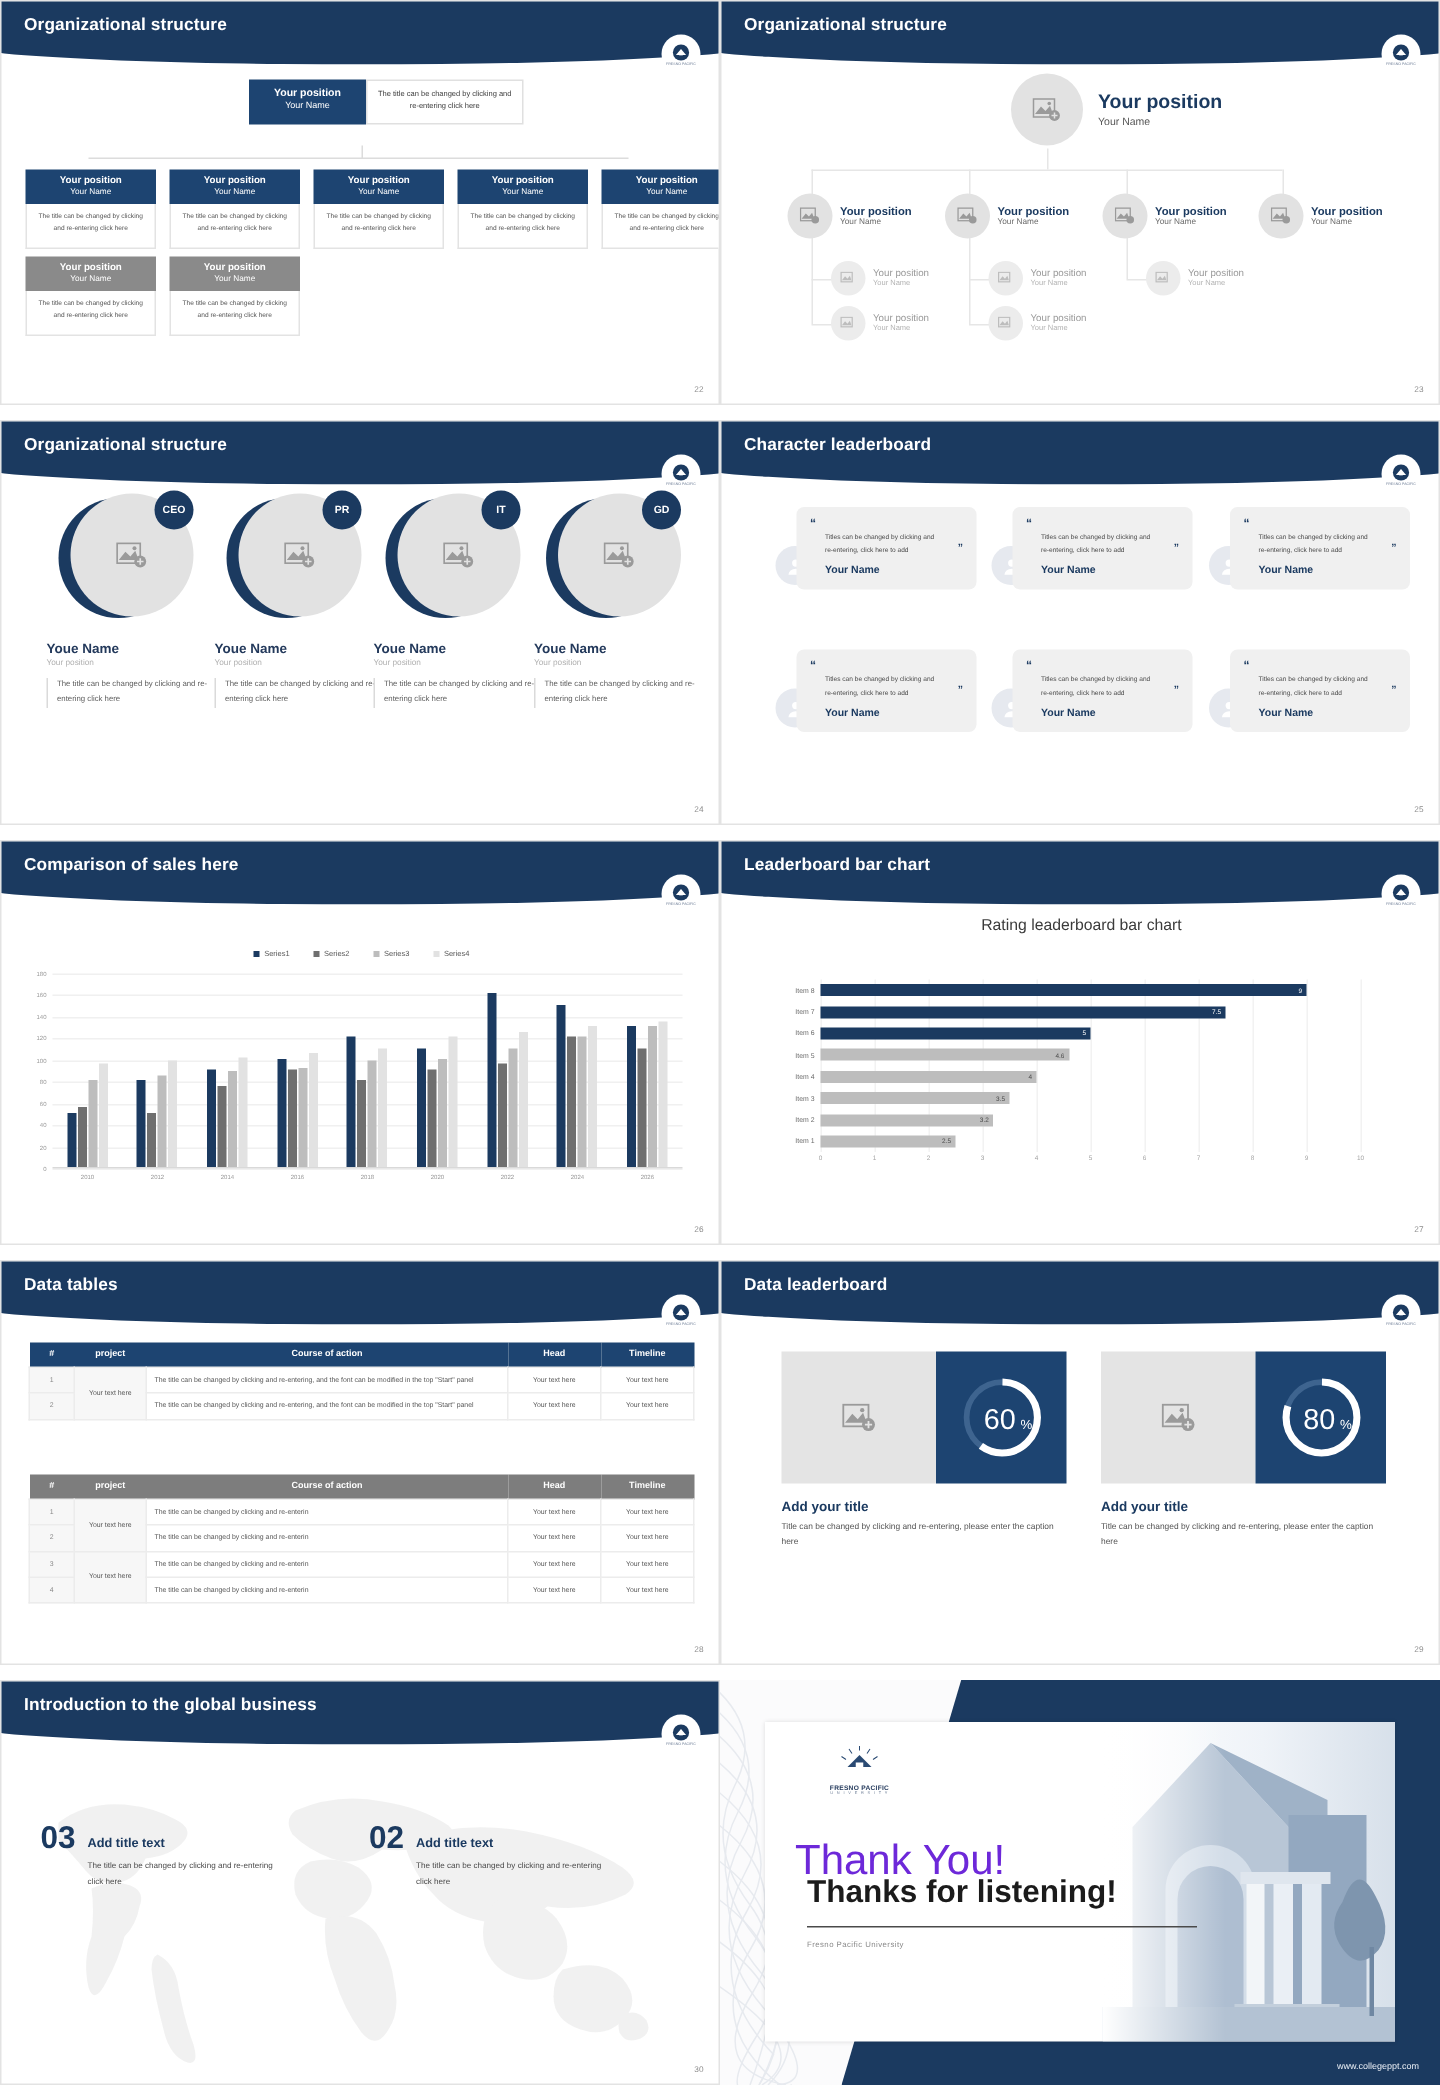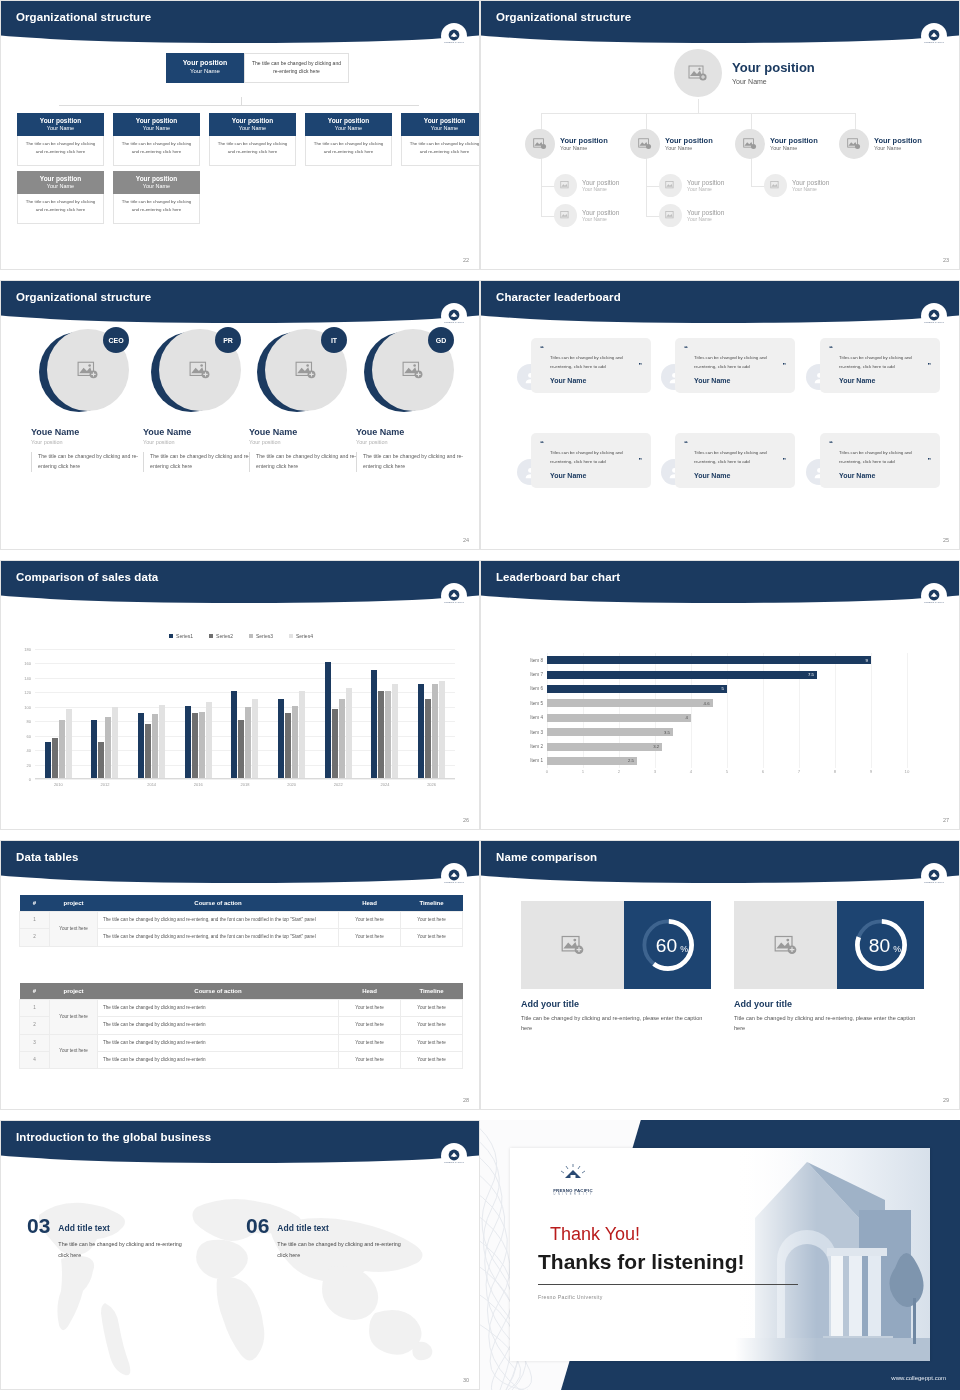--- a/index.html
+++ b/index.html
@@ -139,21 +139,21 @@
   .gb .txt { font-size:5.4px; color:#4a4a4a; line-height:2; margin-top:6px; width:125px;}
 
   
   .ty { position:relative; width:480px; height:270px; background:#fbfbfc; overflow:hidden;}
   .ty-navy { position:absolute; right:0; top:0; width:420px; height:270px; background:#1b3a60;
     clip-path:polygon(24% 0,100% 0,100% 100%,5% 100%); }
   .ty-card { position:absolute; left:30px; top:28px; width:420px; height:213px; background:#fff;
     overflow:hidden; box-shadow:0 0 3px rgba(0,0,0,.12); }
   .ty-photo { position:absolute; right:0; top:0; width:195px; height:213px; overflow:hidden;}
   .ty-logo { position:absolute; left:28px; top:16px; width:70px; text-align:center;}
-  .ty-t1 { position:absolute; left:40px; top:76px; font-size:18px; color:#b91c1c; }
+  .ty-t1 { position:absolute; left:20px; top:76px; font-size:28px; color:#6d28d9; }
   .ty-t2 { position:absolute; left:28px; top:102px; font-size:21px; font-weight:bold; color:#1b1b1b; }
   .ty-rule { position:absolute; left:28px; top:136px; width:260px; height:1px; background:#4a4a4a; }
   .ty-sub { position:absolute; left:28px; top:146px; font-size:5.2px; color:#8a8a8a; letter-spacing:.3px;}
   .ty-url { position:absolute; right:14px; bottom:9px; font-size:6px; color:#e9eef5; }
   .logo-name { font-size:4.4px; color:#23395b; letter-spacing:.2px; font-weight:bold; }
   .logo-sub { font-size:2.6px; color:#6d7d96; letter-spacing:.9px; }
 </style>
 </head>
 <body>
 
@@ -599,21 +599,21 @@
   </div>
   <div class="pg">25</div>
 </div>
     </div>
 
 <div class="cell">
       <div class="slide">
   <div class="hdr">
           <div class="band"></div>
         </div>
-  <div class="hdr-title">Comparison of sales data</div>
+  <div class="hdr-title">Comparison of sales here</div>
   <div class="corner">
     <svg width="20" height="20" viewBox="0 0 20 20">
             <circle cx="10" cy="9" r="5.4" fill="#1b3a60"></circle>
             <path d="M6.6 10.6 L10 6.6 L13.4 10.6 Z" fill="#fff"></path>
             <rect x="8.8" y="9.2" width="2.4" height="1.7" fill="#fff"></rect>
             <text x="10" y="17" font-size="2.4" fill="#6d7d96" text-anchor="middle" font-family="Liberation Sans">FRESNO PACIFIC</text>
           </svg>
   </div>
   <div class="legend" id="s26-legend">
           <span><i style="background:#1b3a60"></i>Series1</span>
@@ -726,20 +726,21 @@
         </div>
   <div class="hdr-title">Leaderboard bar chart</div>
   <div class="corner">
     <svg width="20" height="20" viewBox="0 0 20 20">
             <circle cx="10" cy="9" r="5.4" fill="#1b3a60"></circle>
             <path d="M6.6 10.6 L10 6.6 L13.4 10.6 Z" fill="#fff"></path>
             <rect x="8.8" y="9.2" width="2.4" height="1.7" fill="#fff"></rect>
             <text x="10" y="17" font-size="2.4" fill="#6d7d96" text-anchor="middle" font-family="Liberation Sans">FRESNO PACIFIC</text>
           </svg>
   </div>
+  <div class="chart-title">Rating leaderboard bar chart</div>
   <div class="lb" id="s27-bars">
           <div class="lbgrid" style="left: 0px;"></div>
           <div class="lbgrid" style="left: 36px;"></div>
           <div class="lbgrid" style="left: 72px;"></div>
           <div class="lbgrid" style="left: 108px;"></div>
           <div class="lbgrid" style="left: 144px;"></div>
           <div class="lbgrid" style="left: 180px;"></div>
           <div class="lbgrid" style="left: 216px;"></div>
           <div class="lbgrid" style="left: 252px;"></div>
           <div class="lbgrid" style="left: 288px;"></div>
@@ -898,21 +899,21 @@
   </div>
   <div class="pg">28</div>
 </div>
     </div>
 
 <div class="cell">
       <div class="slide">
   <div class="hdr">
           <div class="band"></div>
         </div>
-  <div class="hdr-title">Name comparison</div>
+  <div class="hdr-title">Data leaderboard</div>
   <div class="corner">
     <svg width="20" height="20" viewBox="0 0 20 20">
             <circle cx="10" cy="9" r="5.4" fill="#1b3a60"></circle>
             <path d="M6.6 10.6 L10 6.6 L13.4 10.6 Z" fill="#fff"></path>
             <rect x="8.8" y="9.2" width="2.4" height="1.7" fill="#fff"></rect>
             <text x="10" y="17" font-size="2.4" fill="#6d7d96" text-anchor="middle" font-family="Liberation Sans">FRESNO PACIFIC</text>
           </svg>
   </div>
 
   <div class="dc-block" style="left:40px">
@@ -997,21 +998,21 @@
   </svg>
 
   <div class="gb" style="left:26px">
     <div class="num">03</div>
     <div>
       <div class="ttl">Add title text</div>
       <div class="txt">The title can be changed by clicking and re-entering click here</div>
     </div>
   </div>
   <div class="gb" style="left:245px">
-    <div class="num">06</div>
+    <div class="num">02</div>
     <div>
       <div class="ttl">Add title text</div>
       <div class="txt">The title can be changed by clicking and re-entering click here</div>
     </div>
   </div>
   <div class="pg">30</div>
 </div>
     </div>
 
 <div class="cell">

